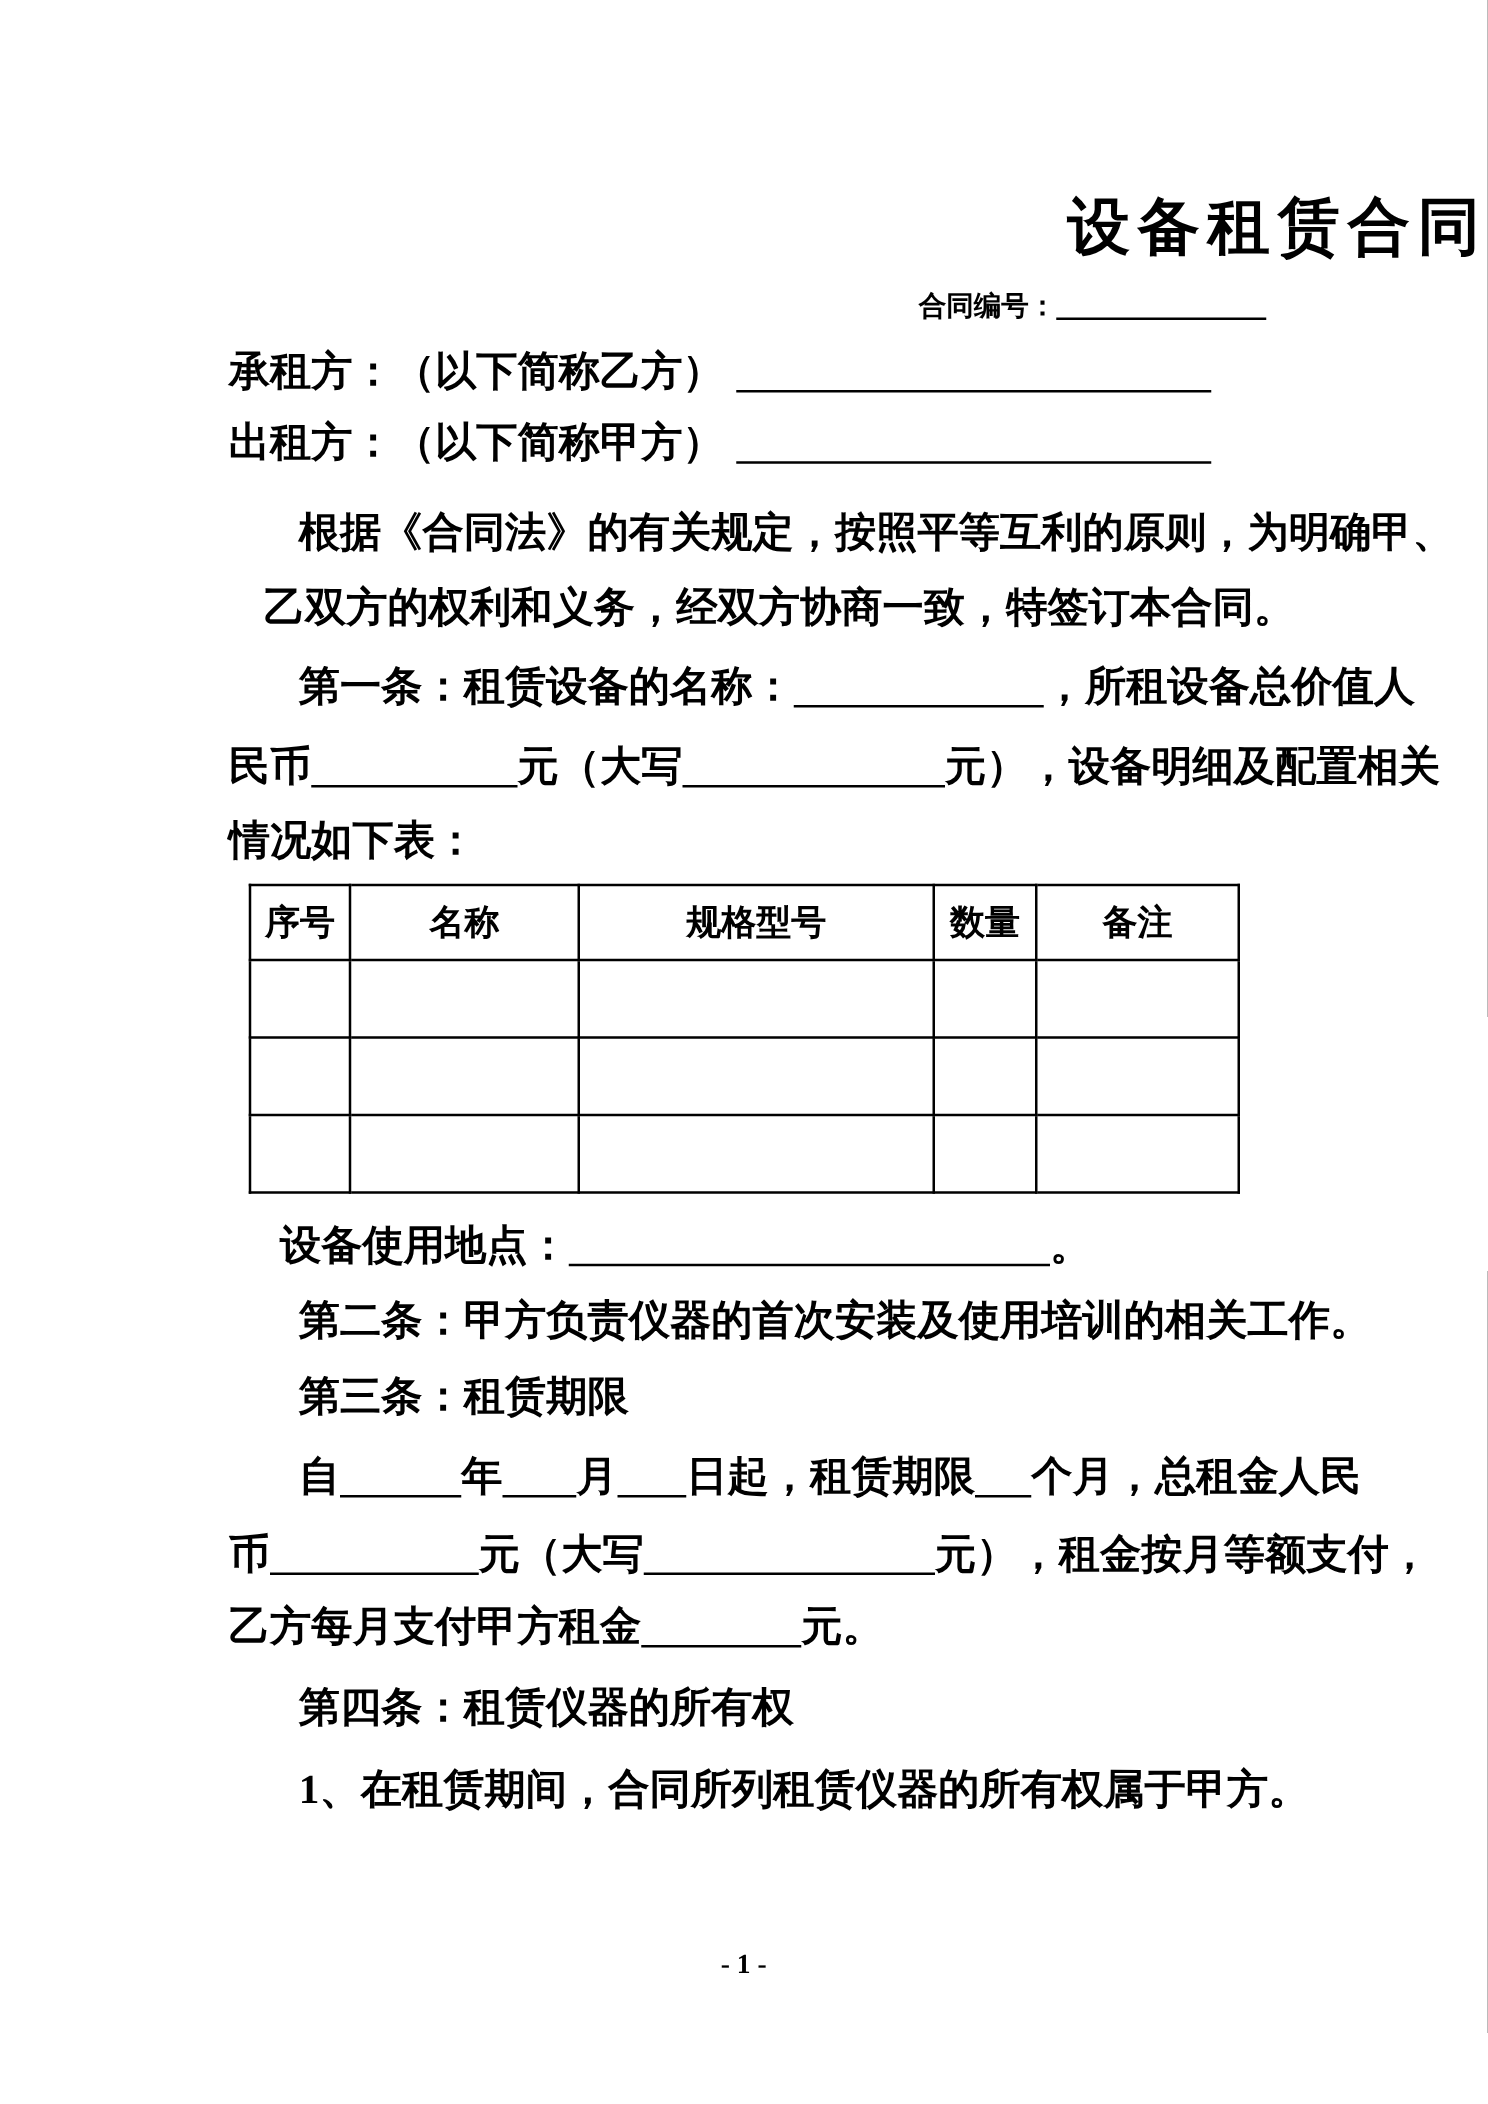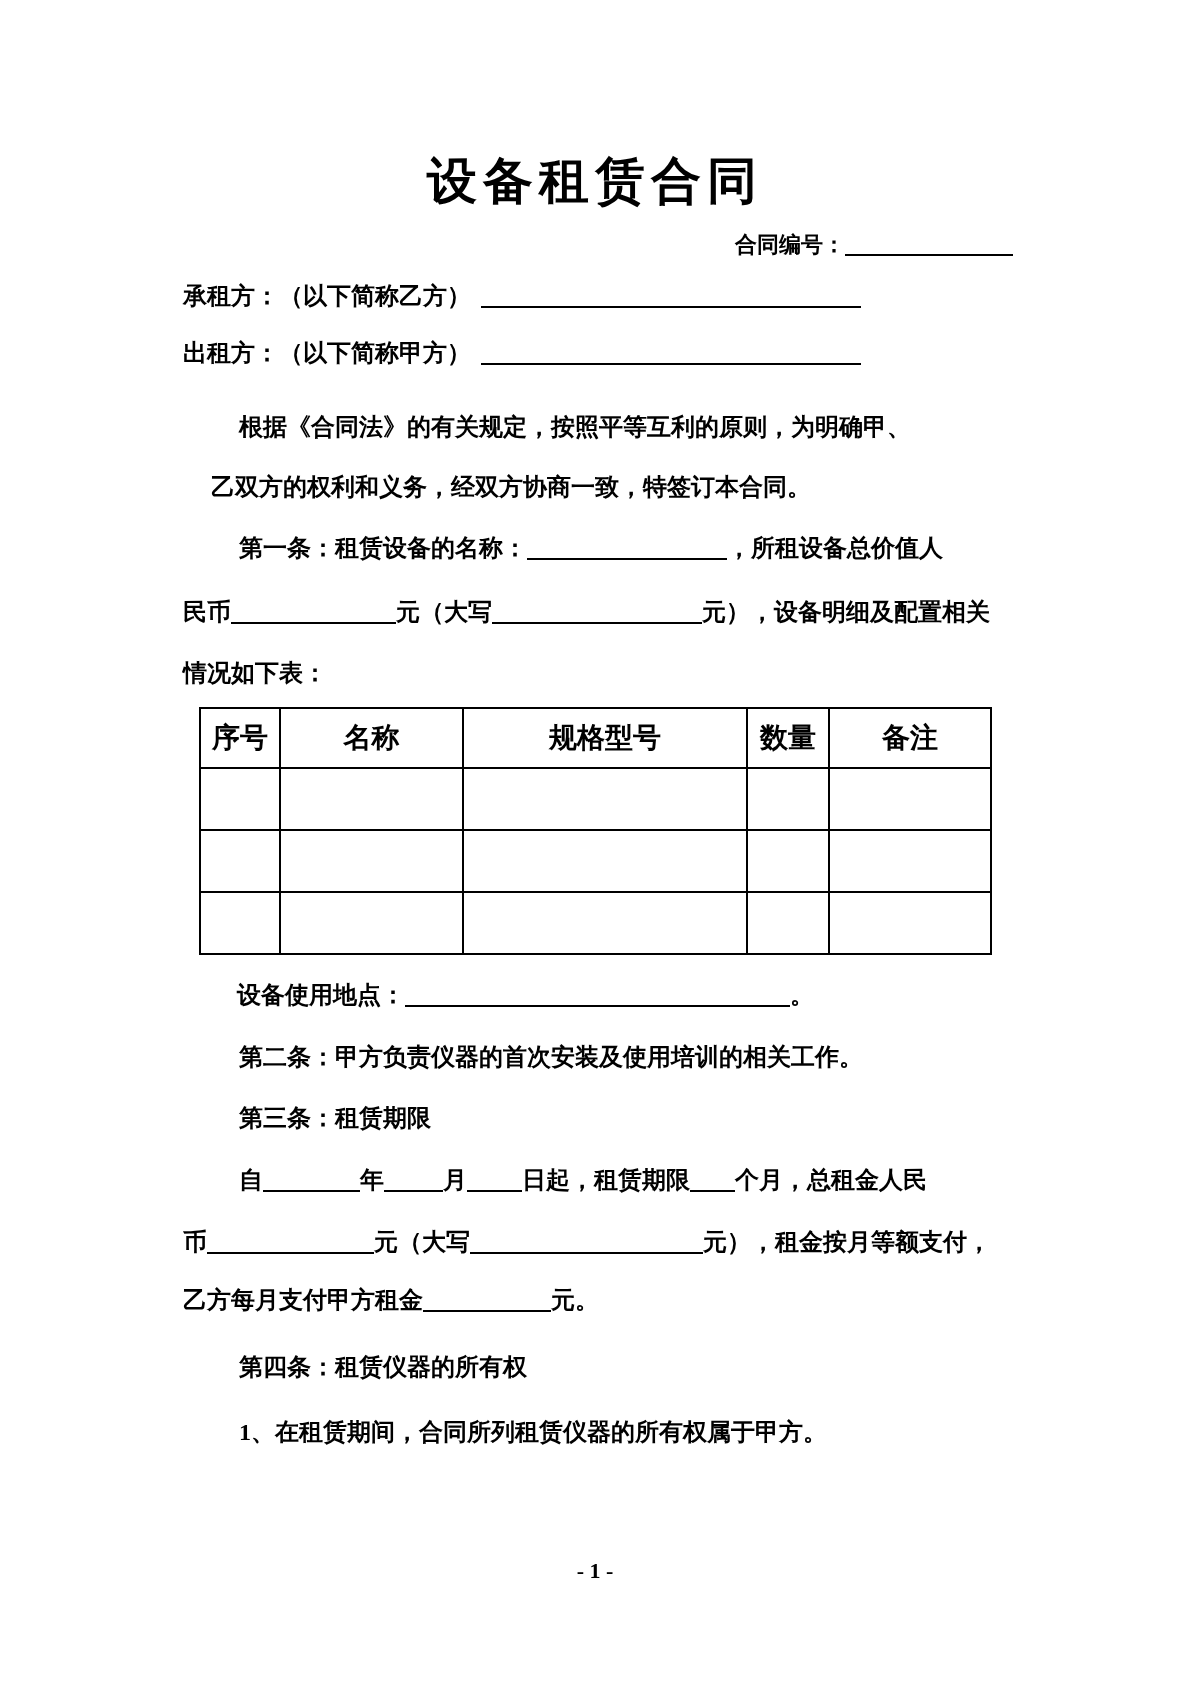--- a/index.html
+++ b/index.html
@@ -7,27 +7,27 @@
     position:relative;
     width:1190px;height:1683px;
     background:#ffffff;
     font-family:"Liberation Serif","DejaVu Serif",serif;
     color:#000;
     overflow:hidden;
     margin:0 auto;
   }
   .title{
     position:absolute;top:152px;left:0;width:1190px;
-    text-align:center;
+    text-align:right;
     font-family:"Liberation Sans","DejaVu Sans",sans-serif;
     font-weight:900;font-size:50px;line-height:58px;letter-spacing:6px;
   }
   .line{
     position:absolute;white-space:nowrap;
-    font-size:24px;line-height:34px;font-weight:bold;
+    font-size:33px;line-height:34px;font-weight:bold;
   }
   .small{font-size:22px;line-height:28px;}
   .bl{
     display:inline-block;
     border-bottom:2px solid #000;
     height:1em;vertical-align:-0.18em;
   }
   .eqtable{
     position:absolute;left:199px;top:707px;width:791px;
     border-collapse:collapse;table-layout:fixed;
@@ -108,21 +108,21 @@
       <tr>
         <td></td>
         <td></td>
         <td></td>
         <td></td>
         <td></td>
       </tr>
     </tbody>
   </table>
 
-  <div class="line" style="top:978px;left:237px;">
+  <div class="line" style="top:978px;left:224px;">
     <span>设备使用地点：</span><span class="bl" style="width:385px;"></span><span>。</span>
   </div>
 
   <div class="line" style="top:1040px;left:239px;">第二条：甲方负责仪器的首次安装及使用培训的相关工作。</div>
 
   <div class="line" style="top:1101px;left:239px;">第三条：租赁期限</div>
 
   <div class="line" style="top:1225px;left:183px;">
     <span>币</span><span class="bl" style="width:167px;"></span><span>元（大写</span><span class="bl" style="width:233px;"></span><span>元），租金按月等额支付，</span>
   </div>

